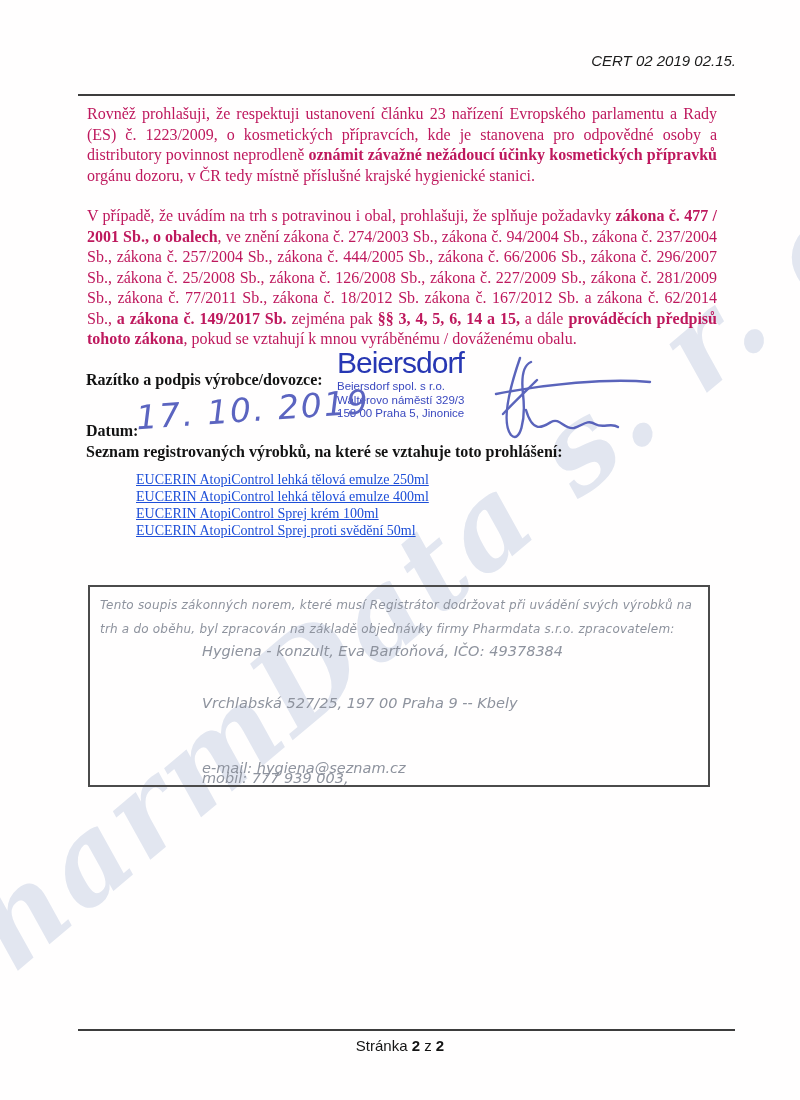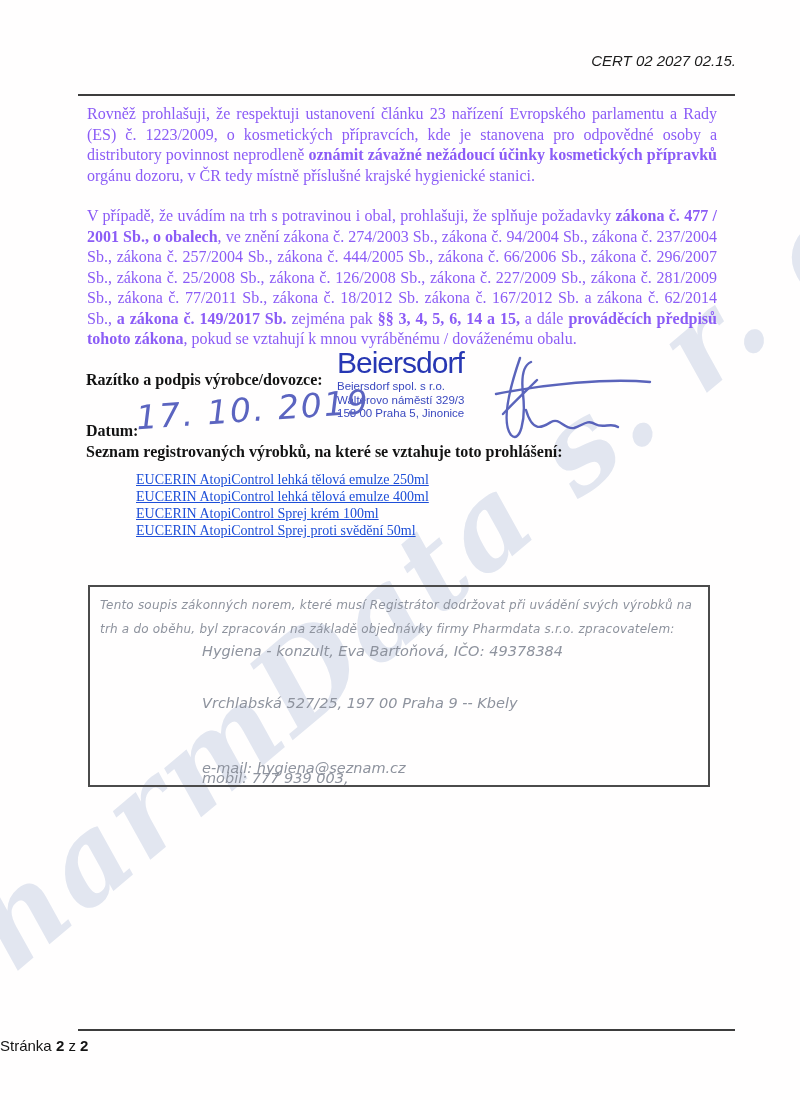--- a/index.html
+++ b/index.html
@@ -20,28 +20,28 @@
 
   
   .hdr {
     top:52px; right:64px; font-family:"Liberation Sans", sans-serif;
     font-style:italic; font-size:15px; color:#1c1c1c;
   }
   .rule { height:2px; background:#3d3d3d; left:78px; width:657px; }
   .rule-top { top:94px; }
   .rule-bottom { top:1029px; }
   .footer {
-    top:1037px; left:0; width:800px; text-align:left;
+    top:1037px; left:0; width:800px; text-align:center;
     font-family:"Liberation Sans", sans-serif; font-size:15px; color:#141414;
   }
 
   
   .para {
     left:87px; width:630px; font-size:16px; line-height:20.5px;
-    text-align:justify; color:#8b5cf6;
+    text-align:justify; color:#be185d;
   }
   .para b { font-weight:bold; }
   .p1 { top:104px; }
   .p2 { top:206px; }
 
   
   .lbl { font-weight:bold; font-size:16px; color:#131313; white-space:nowrap; }
   .razitko { left:86px; top:371px; }
   .datum { left:86px; top:402px;margin-top:20px; }
   .seznam { left:86px; top:443px; }
@@ -78,21 +78,21 @@
   .regbox .bline { position:absolute; left:112px; font-size:14.5px; white-space:nowrap; }
   .bl0 { top:56px; } .bl1 { top:108px; } .bl2 { top:135px;margin-top:48px; } .bl3 { top:173px; }
 </style>
 </head>
 <body>
 
 <div class="page">
 
   <div class="watermark">PharmData s. r. o.</div>
 
-  <div class="layer hdr">CERT 02 2027 02.15.</div>
+  <div class="layer hdr">CERT 02 2019 02.15.</div>
   <div class="layer rule rule-top"></div>
 
   <div class="layer para p1"><span>Rovněž prohlašuji, že respektuji ustanovení článku 23 nařízení Evropského parlamentu a Rady (ES) č. 1223/2009, o kosmetických přípravcích, kde je stanovena pro odpovědné osoby a distributory povinnost neprodleně </span><b>oznámit závažné nežádoucí účinky kosmetických přípravků</b><span> orgánu dozoru, v ČR tedy místně příslušné krajské hygienické stanici.</span></div>
   <div class="layer para p2"><span>V případě, že uvádím na trh s potravinou i obal, prohlašuji, že splňuje požadavky </span><b>zákona č. 477 / 2001 Sb., o obalech</b><span>, ve znění zákona č. 274/2003 Sb., zákona č. 94/2004 Sb., zákona č. 237/2004 Sb., zákona č. 257/2004 Sb., zákona č. 444/2005 Sb., zákona č. 66/2006 Sb., zákona č. 296/2007 Sb., zákona č. 25/2008 Sb., zákona č. 126/2008 Sb., zákona č. 227/2009 Sb., zákona č. 281/2009 Sb., zákona č. 77/2011 Sb., zákona č. 18/2012 Sb. zákona č. 167/2012 Sb. a zákona č. 62/2014 Sb., </span><b>a zákona č. 149/2017 Sb.</b><span> zejména pak </span><b>§§ 3, 4, 5, 6, 14 a 15,</b><span> a dále </span><b>prováděcích předpisů tohoto zákona</b><span>, pokud se vztahují k mnou vyráběnému / dováženému obalu.</span></div>
 
   <div class="layer lbl razitko">Razítko a podpis výrobce/dovozce:</div>
 
   <div class="layer logo">
     <div class="brand">Beiersdorf</div>
     <div class="addr">

